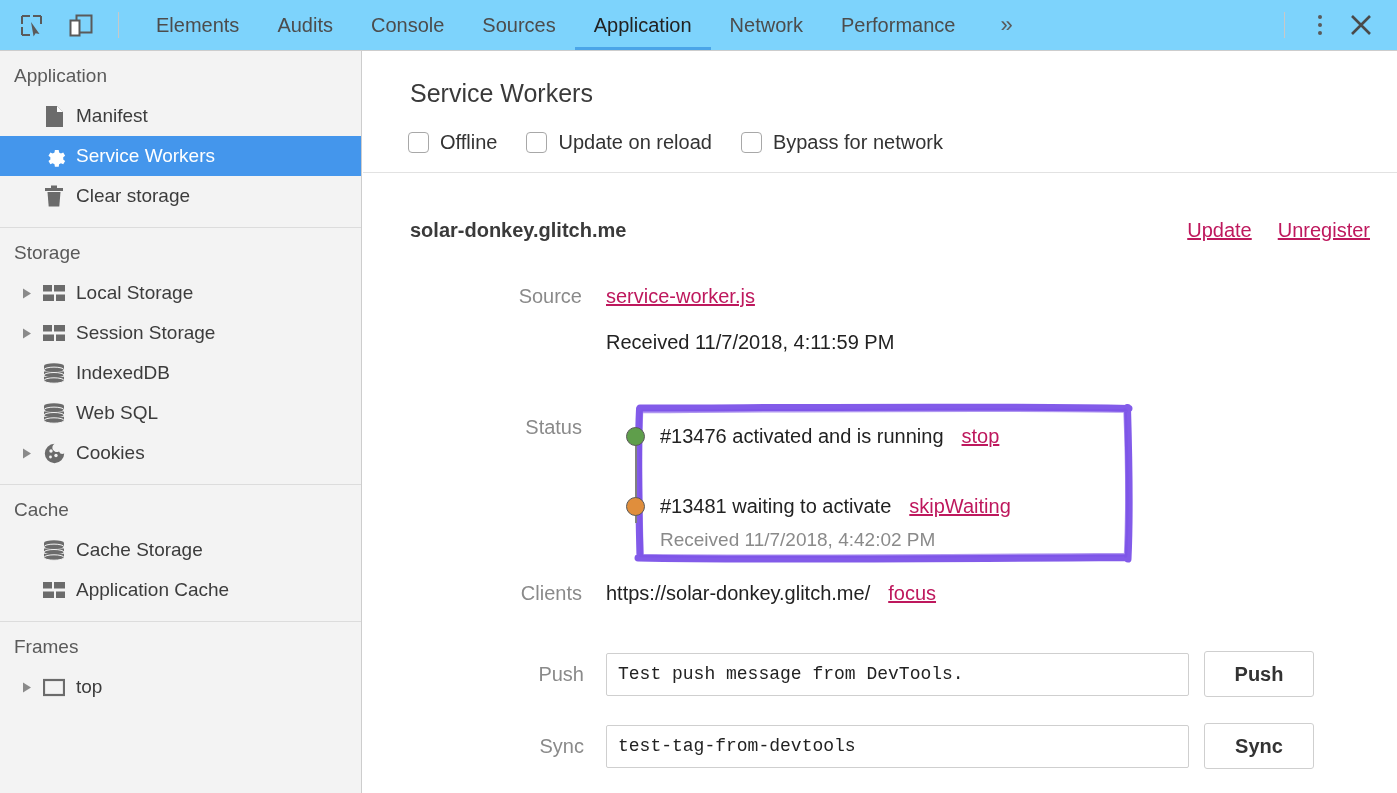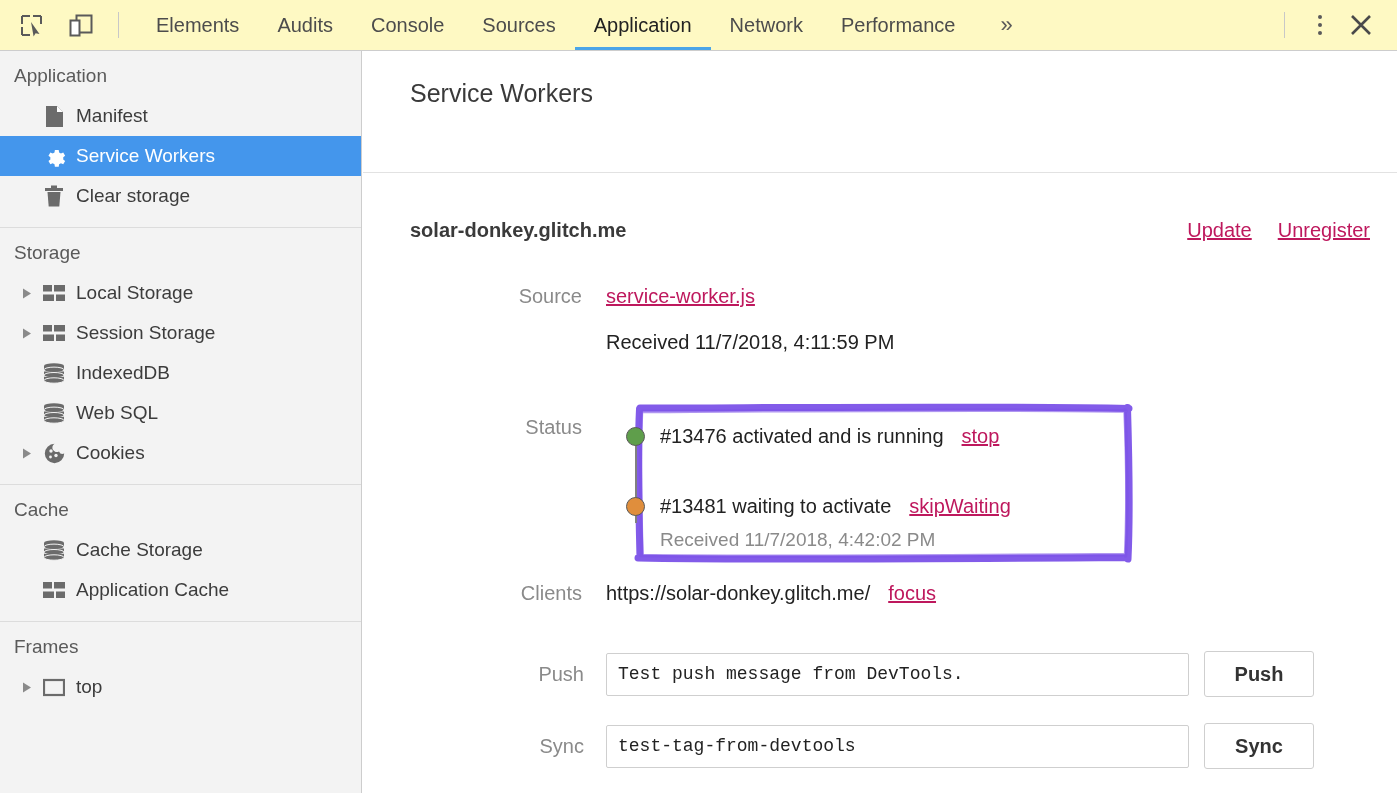--- a/index.html
+++ b/index.html
@@ -15,21 +15,21 @@
     overflow: hidden;
     position: relative;
   }
 
   
   #toolbar {
     position: absolute;
     left: 0; top: 0;
     width: 1397px;
     height: 51px;
-    background: #fef9c3;
+    background: #7dd3fc;
     border-bottom: 1px solid #cdcdcd;
     display: flex;
     align-items: center;
     box-sizing: border-box;
   }
   .tb-icon {
     width: 38px;
     height: 38px;
     display: flex;
     align-items: center;
@@ -563,20 +563,34 @@
       </span>
       <span class="sb-label">top</span>
     </div>
   </div>
 </div>
 
 <div id="main">
 
   <div id="panel-title">Service Workers</div>
 
+  <div id="options-row">
+    <div class="opt">
+      <span class="cbox"></span>
+      <span class="opt-label">Offline</span>
+    </div>
+    <div class="opt">
+      <span class="cbox"></span>
+      <span class="opt-label">Update on reload</span>
+    </div>
+    <div class="opt">
+      <span class="cbox"></span>
+      <span class="opt-label">Bypass for network</span>
+    </div>
+  </div>
 
   <div id="header-rule"></div>
 
   <div id="sw-scope-row">
     <div id="sw-origin">solar-donkey.glitch.me</div>
     <div id="sw-scope-actions">
       <a class="link" href="#">Update</a>
       <a class="link" href="#">Unregister</a>
     </div>
   </div>

